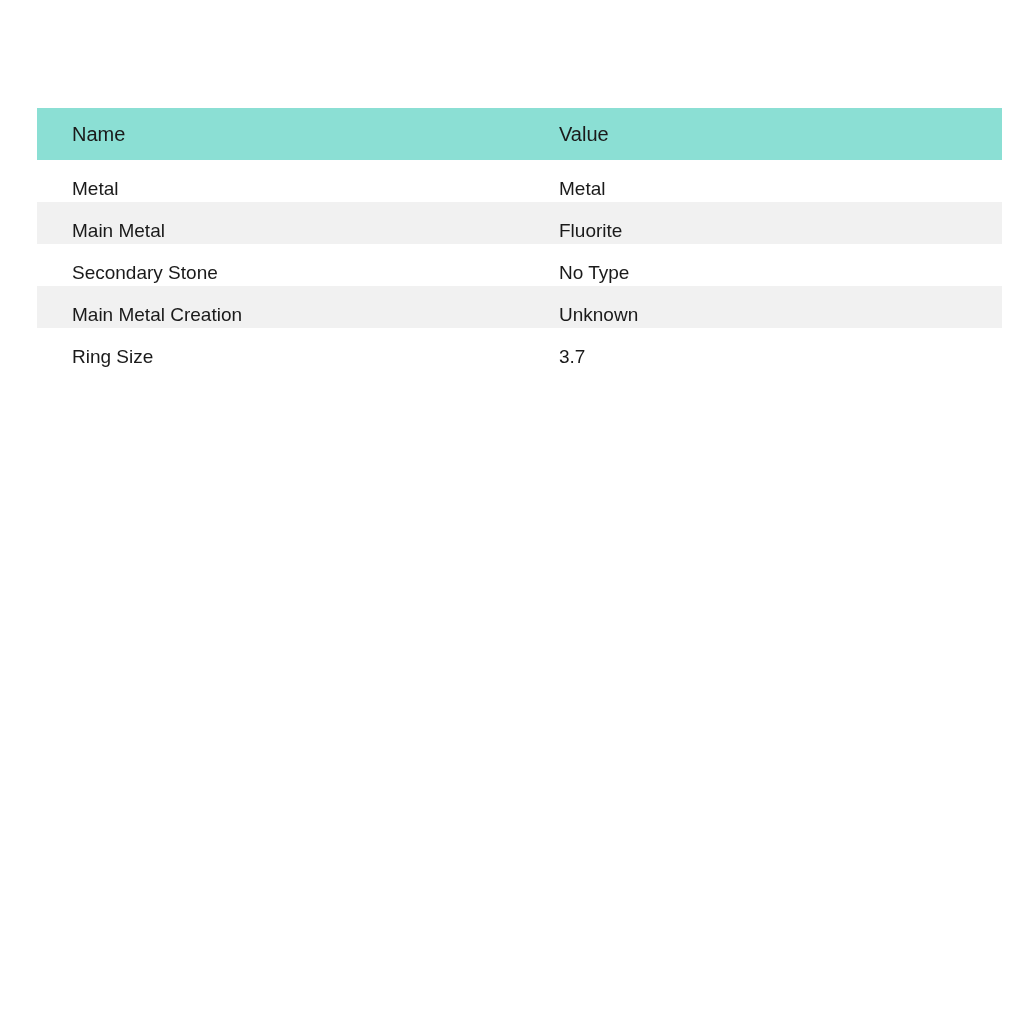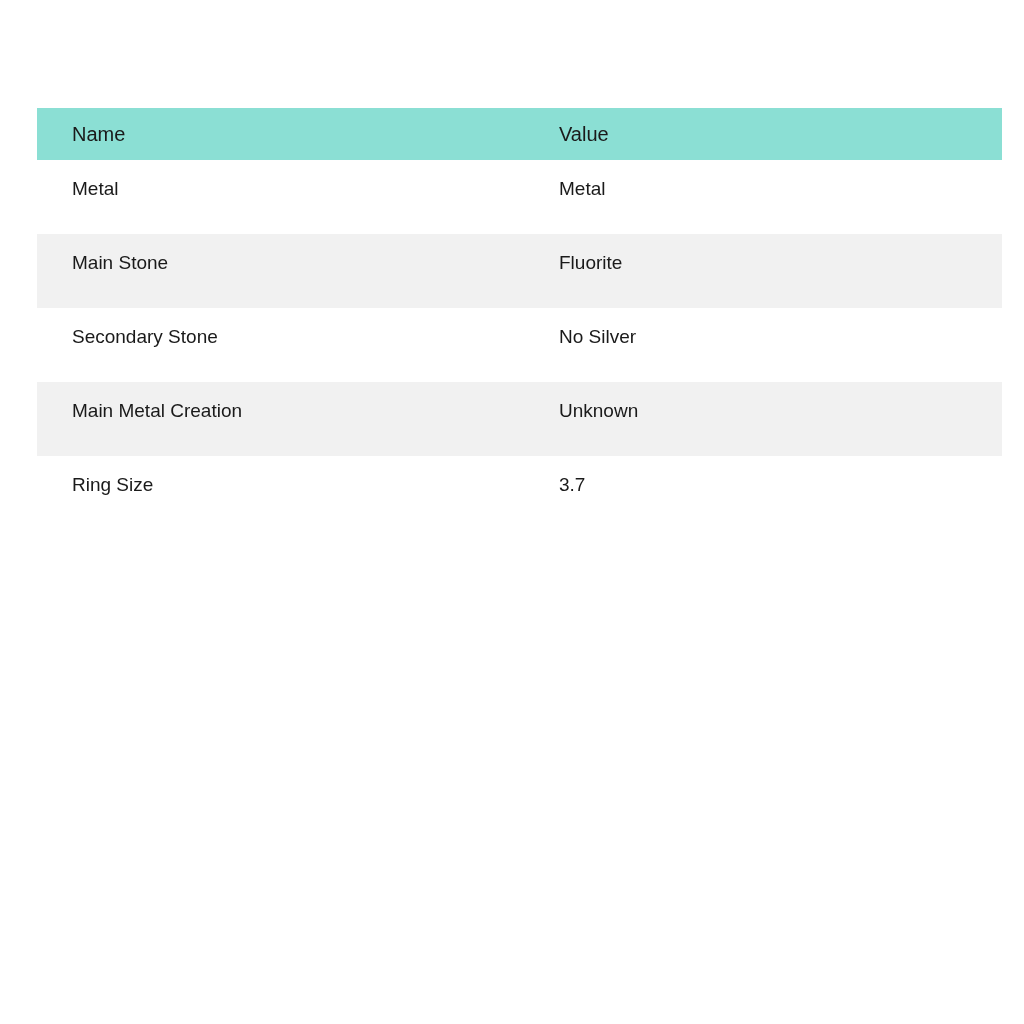--- a/index.html
+++ b/index.html
@@ -41,21 +41,21 @@
     padding: 16px 0 16px 35px;
     height: 19px;
     line-height: 20px;
     border: none;
   }
   .spec-table tbody td {
     font-size: 19px;
     font-weight: 400;
     color: #1a1a1a;
     text-align: left;
-    padding: 18px 0 34px 35px;
+    padding: 18px 0 2px 35px;
     line-height: 22px;
     border: none;
     background: #ffffff;
   }
   .spec-table tbody tr.alt td {
     background: #f1f1f1;
   }
 </style>
 </head>
 <body>
@@ -72,26 +72,26 @@
         <th>Name</th>
         <th>Value</th>
       </tr>
     </thead>
     <tbody>
       <tr>
         <td>Metal</td>
         <td>Metal</td>
       </tr>
       <tr class="alt">
-        <td>Main Stone</td>
+        <td>Main Metal</td>
         <td>Fluorite</td>
       </tr>
       <tr>
         <td>Secondary Stone</td>
-        <td>No Silver</td>
+        <td>No Type</td>
       </tr>
       <tr class="alt">
         <td>Main Metal Creation</td>
         <td>Unknown</td>
       </tr>
       <tr>
         <td>Ring Size</td>
         <td>3.7</td>
       </tr>
     </tbody>

